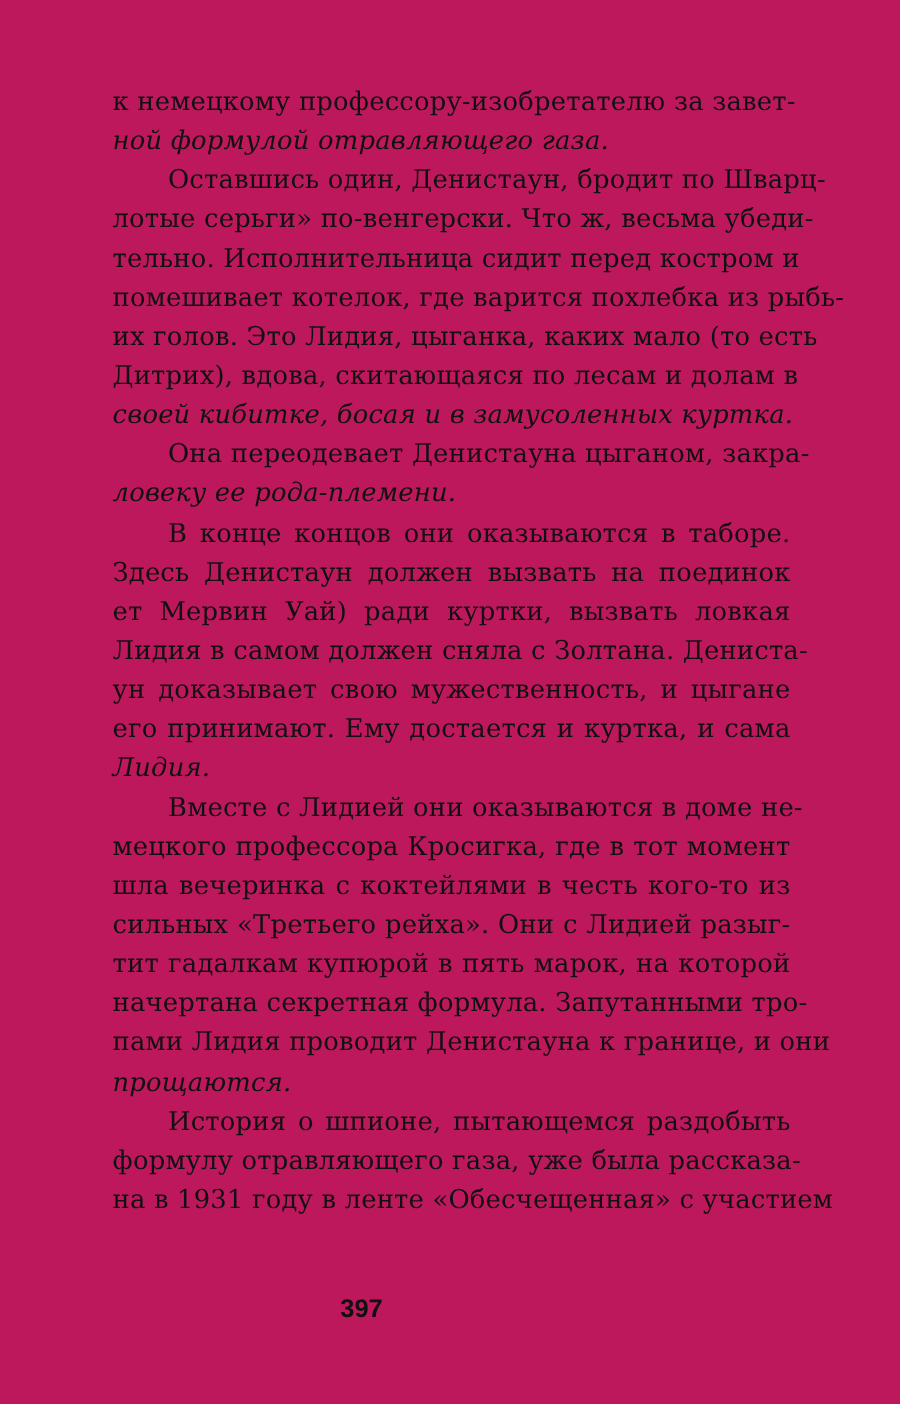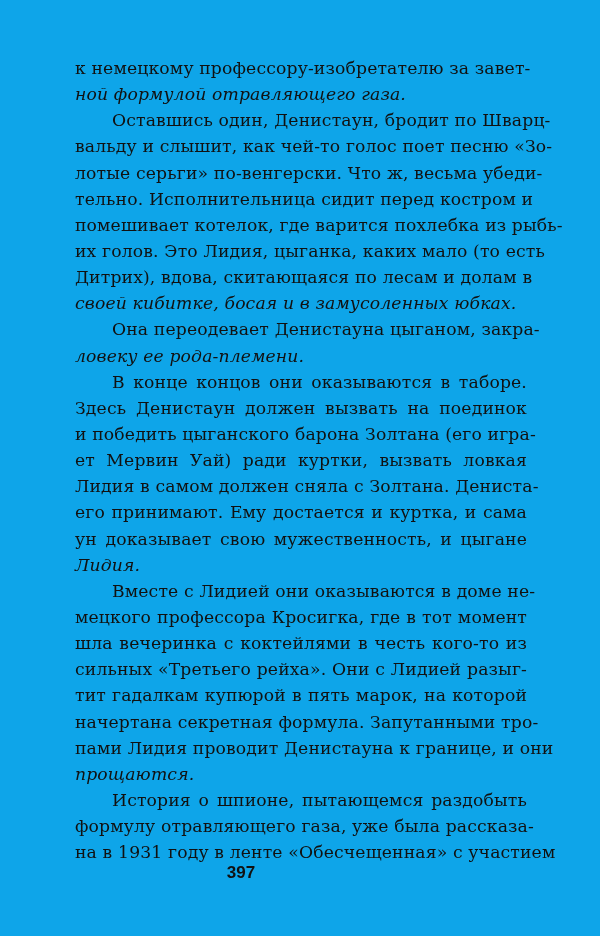--- a/index.html
+++ b/index.html
@@ -11,21 +11,21 @@
       width: 600px;
       height: 936px;
       position: relative;
       overflow: hidden;
     }
     .page {
       position: absolute;
       left: 0; top: 0;
       width: 600px;
       height: 936px;
-      background: #0ea5e9;
+      background: #be185d;
     }
     .text-block {
       position: absolute;
       left: 75px;
       top: 55px;
       width: 452px;
       font-family: "DejaVu Serif", "Liberation Serif", serif;
       font-size: 17.2px;
       line-height: 26.15px;
       color: #111111;
@@ -63,42 +63,40 @@
 <div class="page">
   <div class="text-block">
 
     <div>
       <span class="line">к немецкому профессору-изобретателю  за завет-</span>
       <span class="line last">ной формулой отравляющего газа.</span>
     </div>
 
     <div>
       <span class="line indent">Оставшись один, Денистаун, бродит по Шварц-</span>
-      <span class="line">вальду и слышит, как чей-то голос поет песню «Зо-</span>
       <span class="line">лотые серьги» по-венгерски. Что ж, весьма убеди-</span>
       <span class="line">тельно. Исполнительница сидит перед костром и</span>
       <span class="line">помешивает котелок, где варится похлебка из рыбь-</span>
       <span class="line">их голов. Это Лидия, цыганка, каких мало (то есть</span>
       <span class="line">Дитрих), вдова, скитающаяся по лесам и долам в</span>
-      <span class="line last">своей кибитке, босая и в замусоленных юбках.</span>
+      <span class="line last">своей кибитке, босая и в замусоленных куртка.</span>
     </div>
 
     <div>
       <span class="line indent">Она переодевает Денистауна цыганом, закра-</span>
       <span class="line last">ловеку ее рода-племени.</span>
     </div>
 
     <div>
       <span class="line indent">В конце концов они оказываются в таборе.</span>
       <span class="line">Здесь Денистаун должен вызвать на поединок</span>
-      <span class="line">и победить цыганского барона Золтана (его игра-</span>
       <span class="line">ет Мервин Уай) ради куртки, вызвать ловкая</span>
       <span class="line">Лидия в самом должен сняла с Золтана. Дениста-</span>
+      <span class="line">ун доказывает свою мужественность, и цыгане</span>
       <span class="line">его принимают. Ему достается и куртка, и сама</span>
-      <span class="line">ун доказывает свою мужественность, и цыгане</span>
       <span class="line last">Лидия.</span>
     </div>
 
     <div>
       <span class="line indent">Вместе с Лидией они оказываются в доме не-</span>
       <span class="line">мецкого профессора Кросигка, где в тот момент</span>
       <span class="line">шла вечеринка с коктейлями в честь кого-то из</span>
       <span class="line">сильных «Третьего рейха». Они с Лидией разыг-</span>
       <span class="line">тит гадалкам купюрой в пять марок, на которой</span>
       <span class="line">начертана секретная формула. Запутанными тро-</span>

